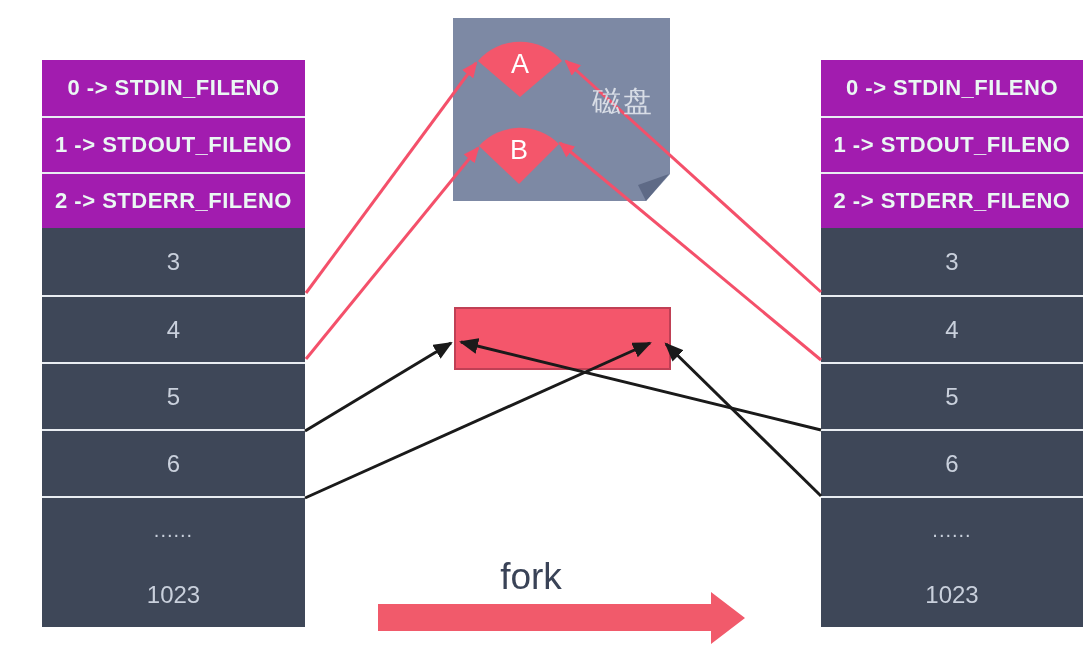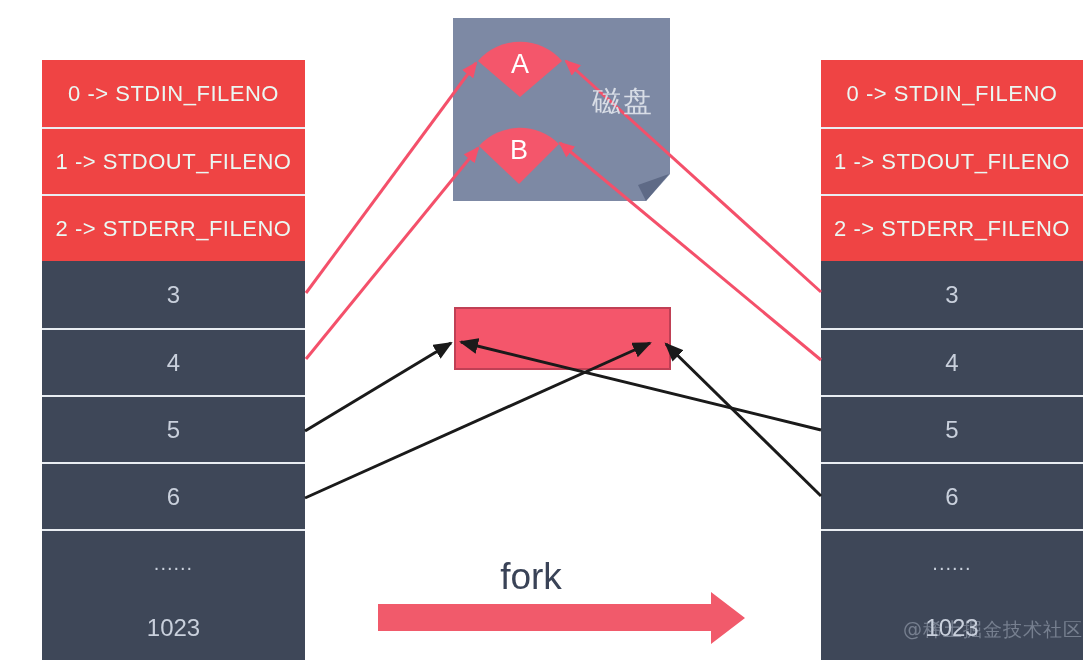--- a/index.html
+++ b/index.html
@@ -8,21 +8,21 @@
     font-family:"Liberation Sans","DejaVu Sans",sans-serif;
   }
   
   .fdtable{position:absolute;top:60px;width:263px;}
   .fdtable.left{left:42px;}
   .fdtable.right{left:821px;width:262px;}
   .row{
     box-sizing:border-box;display:flex;align-items:center;justify-content:center;
     width:100%;
   }
-  .row.green{background:#ef4444;color:#EAF8F3;font-size:22px;height:67px;font-weight:400;letter-spacing:0.5px;}
+  .row.green{background:#a21caf;color:#EAF8F3;font-size:22px;height:56px;font-weight:700;letter-spacing:0.5px;}
   .row.dark{background:#3E4758;color:#C9D0DC;font-size:24px;height:67px;}
   .row.divided{border-top:2px solid #E9EDF2;text-align:right;}
   .row.dots{height:66px;font-size:20px;letter-spacing:1px;}
   .row.last{height:65px;align-items:center;}
   
   .layer{position:absolute;left:0;top:0;width:1089px;height:671px;pointer-events:none;}
   
   .lbl{position:absolute;transform:translate(-50%,-50%);white-space:nowrap;}
   .lbl.block-letter{color:#ffffff;font-size:27px;}
   .lbl.disk-label{color:#D8DDE6;font-size:29px;letter-spacing:2px;font-family:"DejaVu Sans",sans-serif;}
@@ -127,15 +127,14 @@
     <line x1="306" y1="359" x2="478" y2="148" stroke="#F4506A" stroke-width="3" marker-end="url(#arrow-red)"></line>
     <line x1="821" y1="292" x2="566" y2="61" stroke="#F4506A" stroke-width="3" marker-end="url(#arrow-red)"></line>
     <line x1="821" y1="360" x2="560" y2="143" stroke="#F4506A" stroke-width="3" marker-end="url(#arrow-red)"></line>
   </svg>
 
   <span class="lbl block-letter" style="left:520px;top:64px;">A</span>
   <span class="lbl block-letter" style="left:519px;top:150px;">B</span>
   <span class="lbl disk-label" style="left:623px;top:102px;">磁盘</span>
   <span class="lbl fork-label" style="left:531px;top:577px;">fork</span>
 
-  <span class="watermark">@稀土掘金技术社区</span>
 
 </div>
 
 </body></html>

